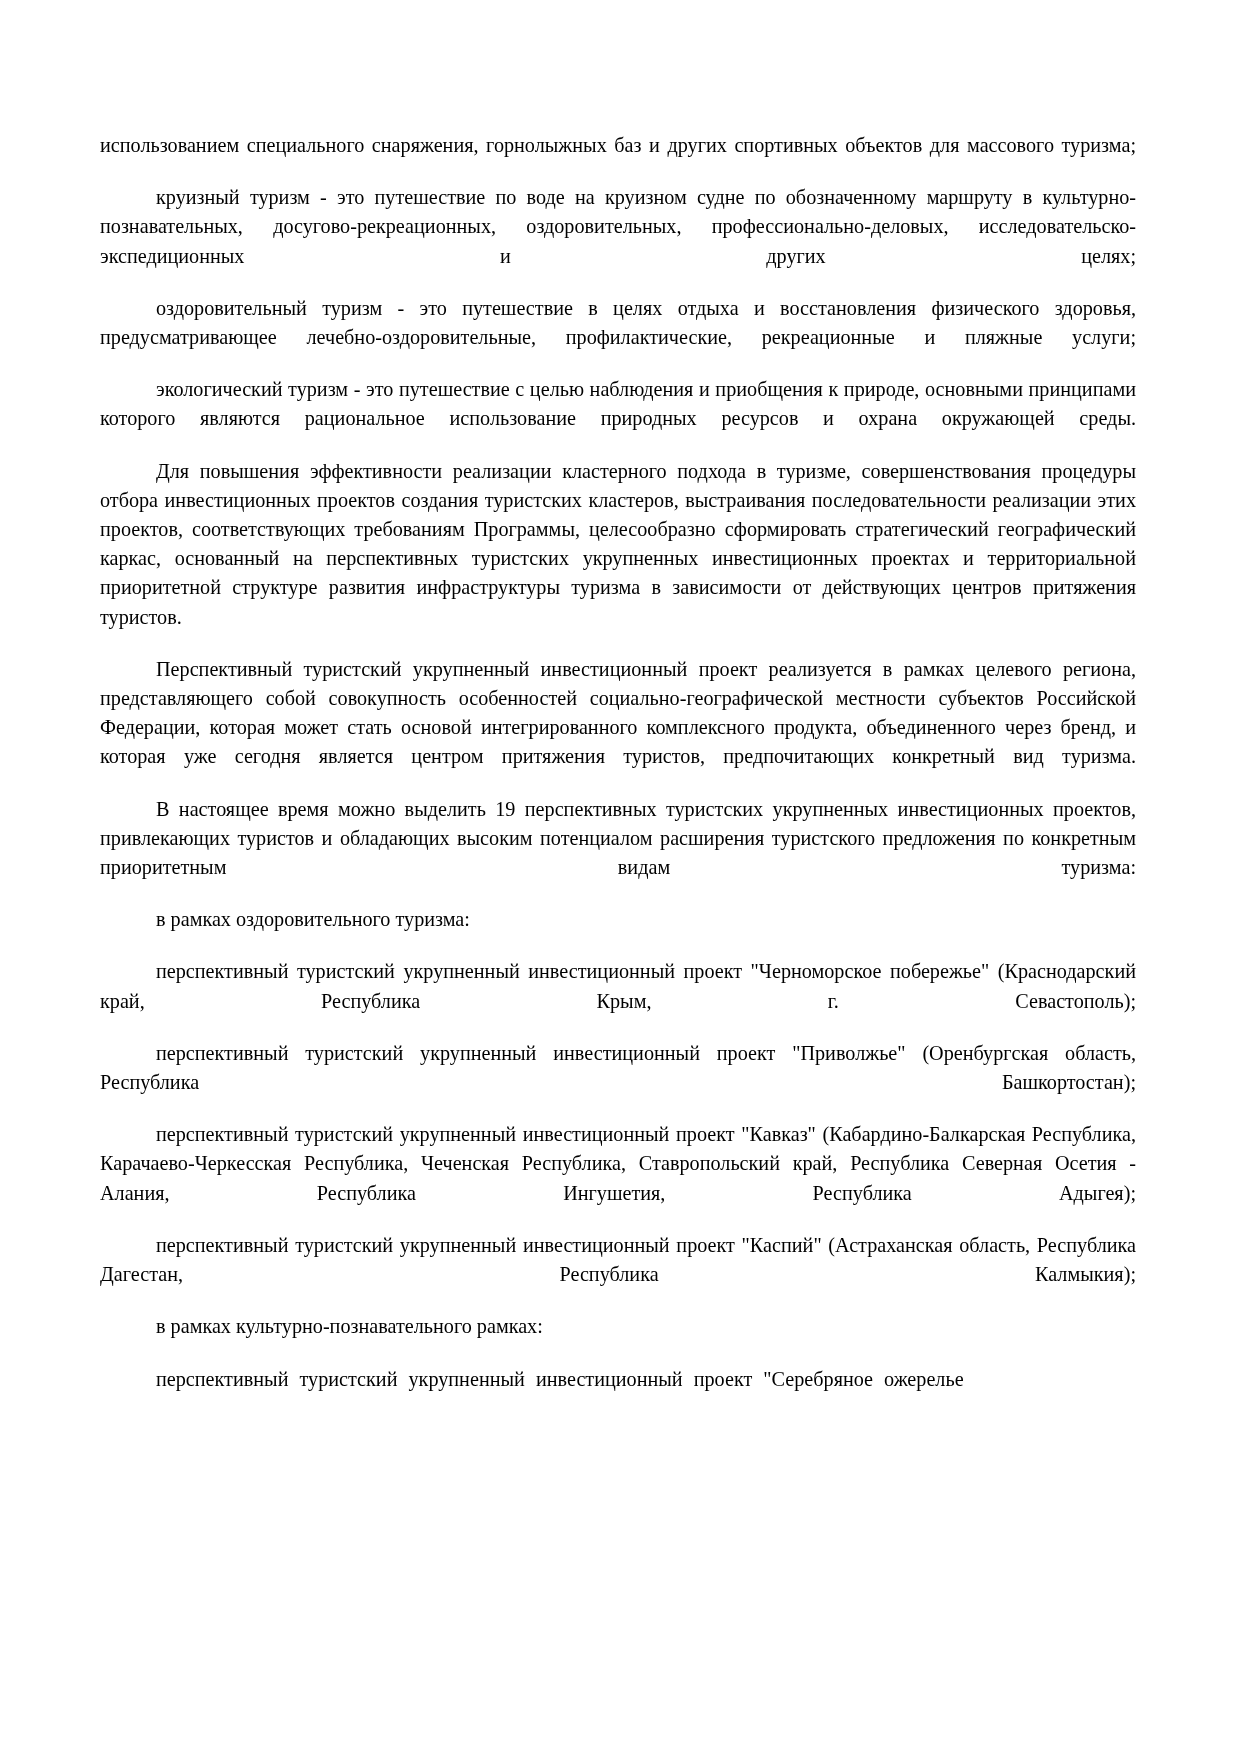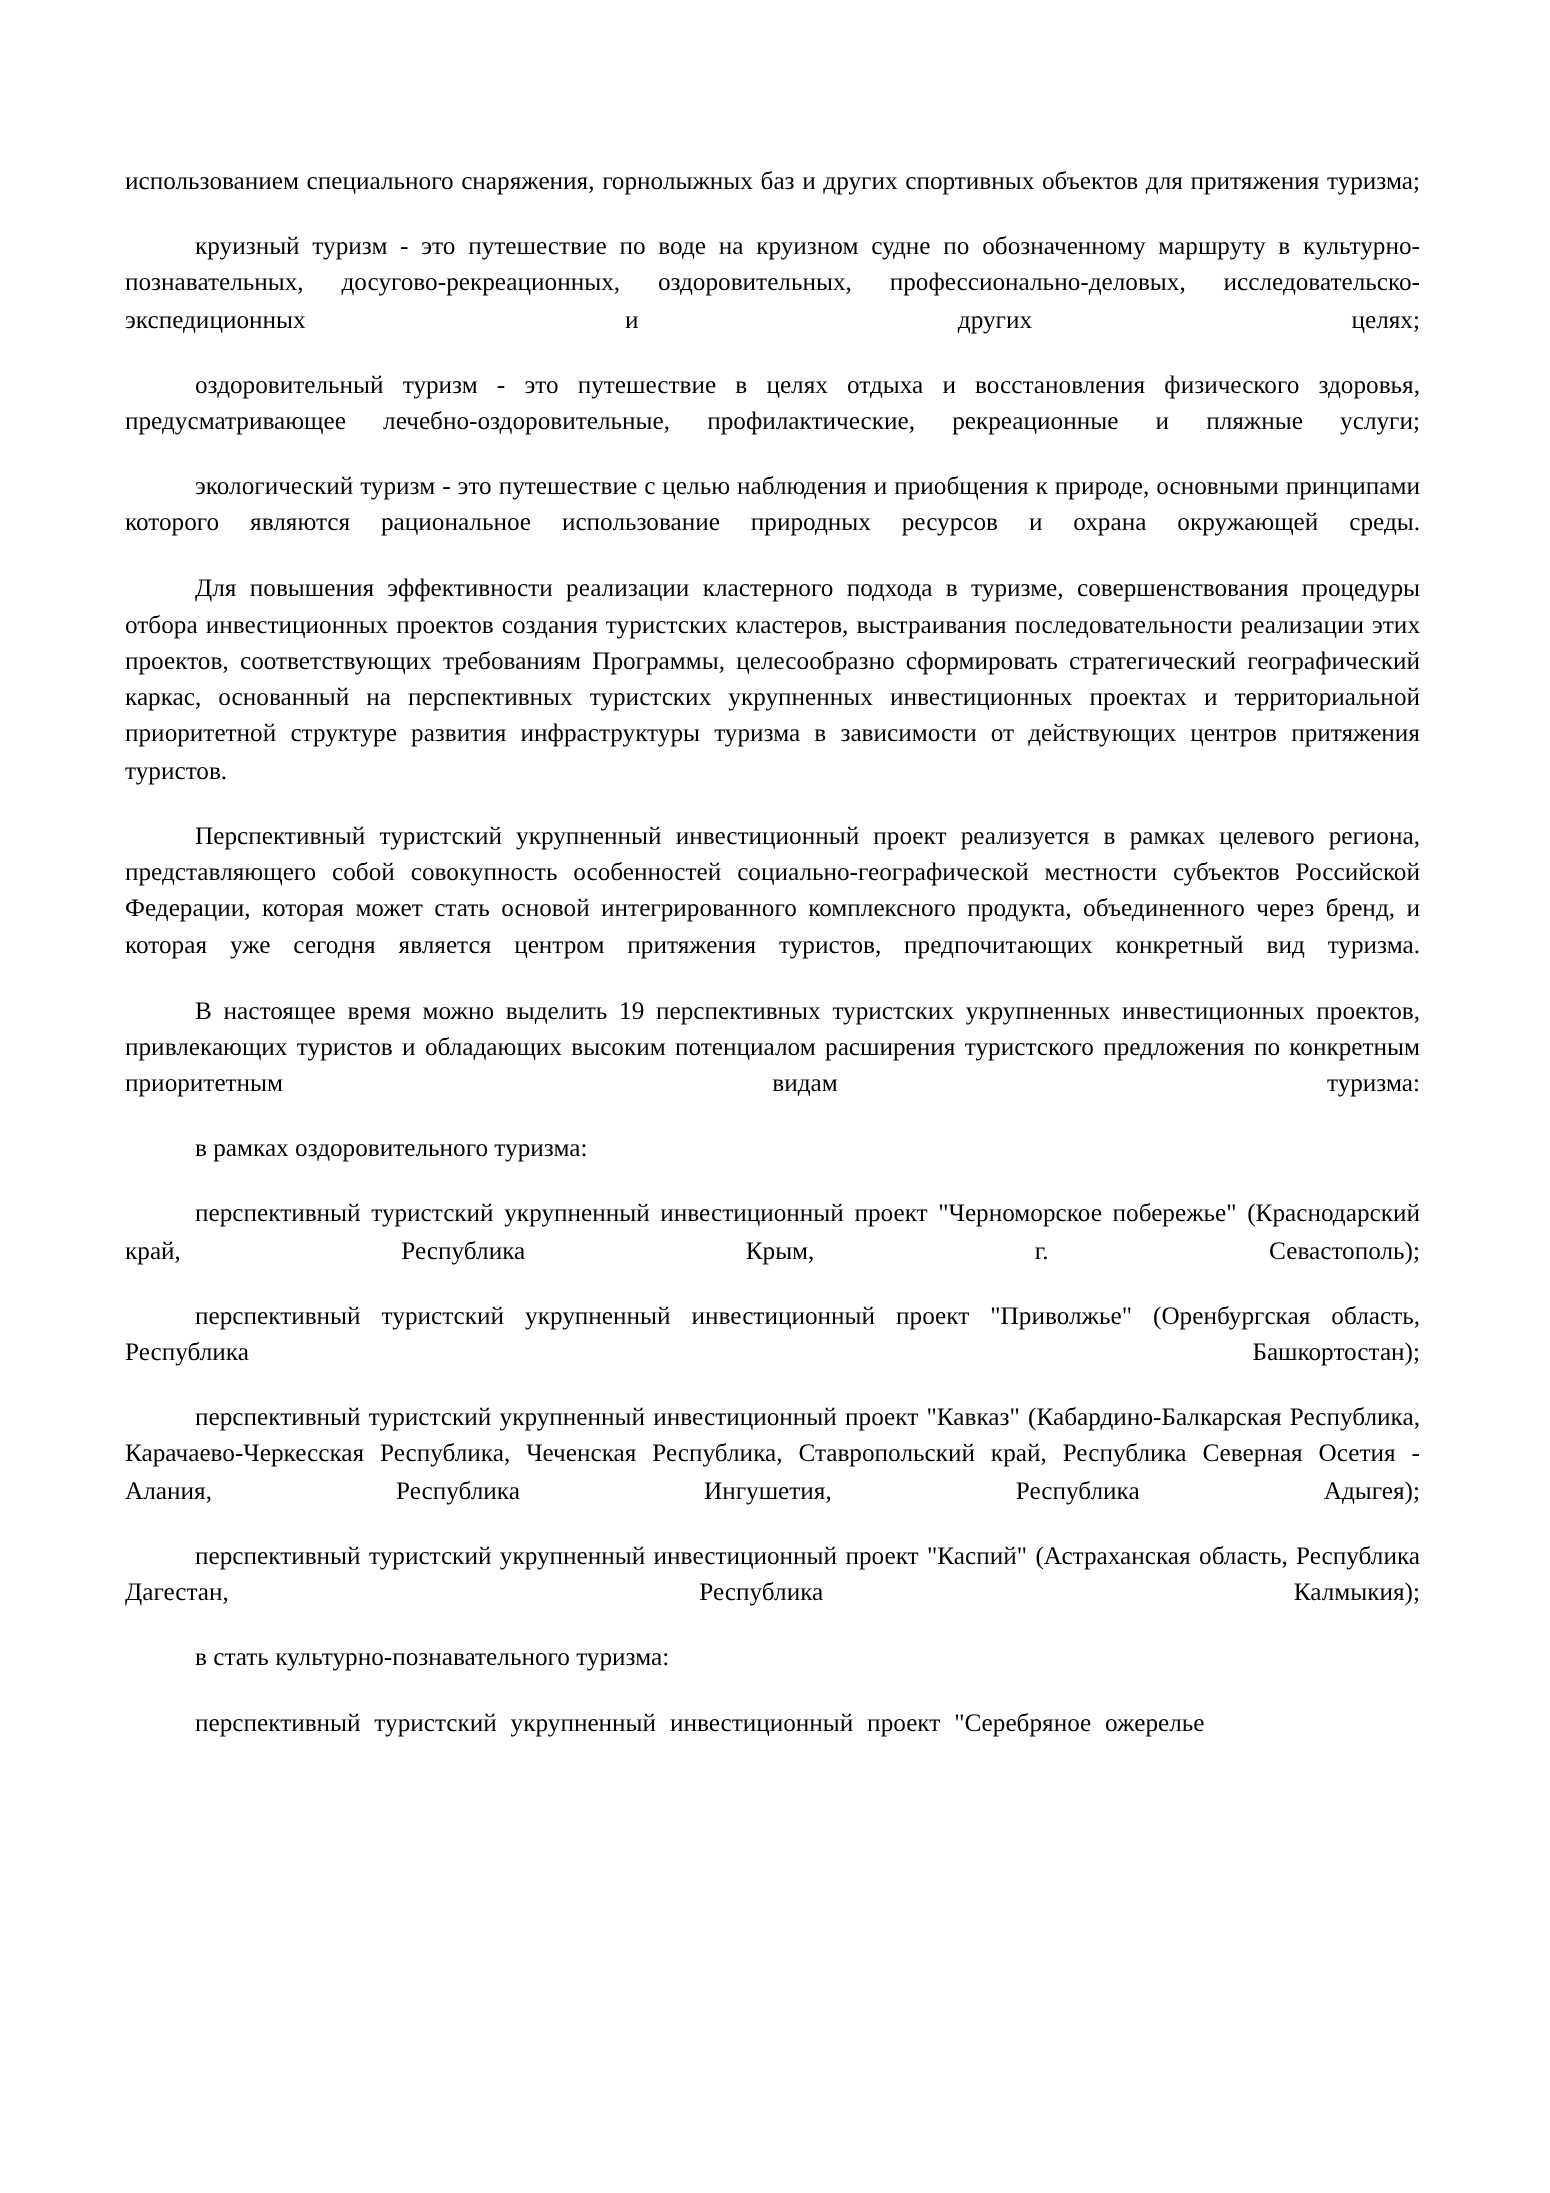--- a/index.html
+++ b/index.html
@@ -56,21 +56,21 @@
     text-indent: 56px;
     word-spacing: 6.0px;
   }
 </style>
 </head>
 <body>
 
 <div class="page">
   <div class="text-column">
 
-    <p class="para noindent force-justify">использованием специального снаряжения, горнолыжных баз и других спортивных объектов для притяжения туризма;</p>
+    <p class="para noindent force-justify">использованием специального снаряжения, горнолыжных баз и других спортивных объектов для массового туризма;</p>
 
     <p class="para force-justify">круизный туризм - это путешествие по воде на круизном судне по обозначенному маршруту в культурно-познавательных, досугово-рекреационных, оздоровительных, профессионально-деловых, исследовательско-экспедиционных и других целях;</p>
 
     <p class="para force-justify">оздоровительный туризм - это путешествие в целях отдыха и восстановления физического здоровья, предусматривающее лечебно-оздоровительные, профилактические, рекреационные и пляжные услуги;</p>
 
     <p class="para force-justify">экологический туризм - это путешествие с целью наблюдения и приобщения к природе, основными принципами которого являются рациональное использование природных ресурсов и охрана окружающей среды.</p>
 
     <p class="para force-justify">Для повышения эффективности реализации кластерного подхода в туризме, совершенствования процедуры отбора инвестиционных проектов создания туристских кластеров, выстраивания последовательности реализации этих проектов, соответствующих требованиям Программы, целесообразно сформировать стратегический географический каркас, основанный на перспективных туристских укрупненных инвестиционных проектах и территориальной приоритетной структуре развития инфраструктуры туризма в зависимости от действующих центров притяжения туристов.</p>
 
     <p class="para force-justify">Перспективный туристский укрупненный инвестиционный проект реализуется в рамках целевого региона, представляющего собой совокупность особенностей социально-географической местности субъектов Российской Федерации, которая может стать основой интегрированного комплексного продукта, объединенного через бренд, и которая уже сегодня является центром притяжения туристов, предпочитающих конкретный вид туризма.</p>
@@ -80,18 +80,18 @@
     <p class="para">в рамках оздоровительного туризма:</p>
 
     <p class="para force-justify">перспективный туристский укрупненный инвестиционный проект "Черноморское побережье" (Краснодарский край, Республика Крым, г. Севастополь);</p>
 
     <p class="para force-justify">перспективный туристский укрупненный инвестиционный проект "Приволжье" (Оренбургская область, Республика Башкортостан);</p>
 
     <p class="para force-justify">перспективный туристский укрупненный инвестиционный проект "Кавказ" (Кабардино-Балкарская Республика, Карачаево-Черкесская Республика, Чеченская Республика, Ставропольский край, Республика Северная Осетия - Алания, Республика Ингушетия, Республика Адыгея);</p>
 
     <p class="para force-justify">перспективный туристский укрупненный инвестиционный проект "Каспий" (Астраханская область, Республика Дагестан, Республика Калмыкия);</p>
 
-    <p class="para">в стать культурно-познавательного туризма:</p>
+    <p class="para">в рамках культурно-познавательного рамках:</p>
 
     <p class="para clipped">перспективный туристский укрупненный инвестиционный проект "Серебряное ожерелье</p>
 
   </div>
 </div>
 
 </body></html>

